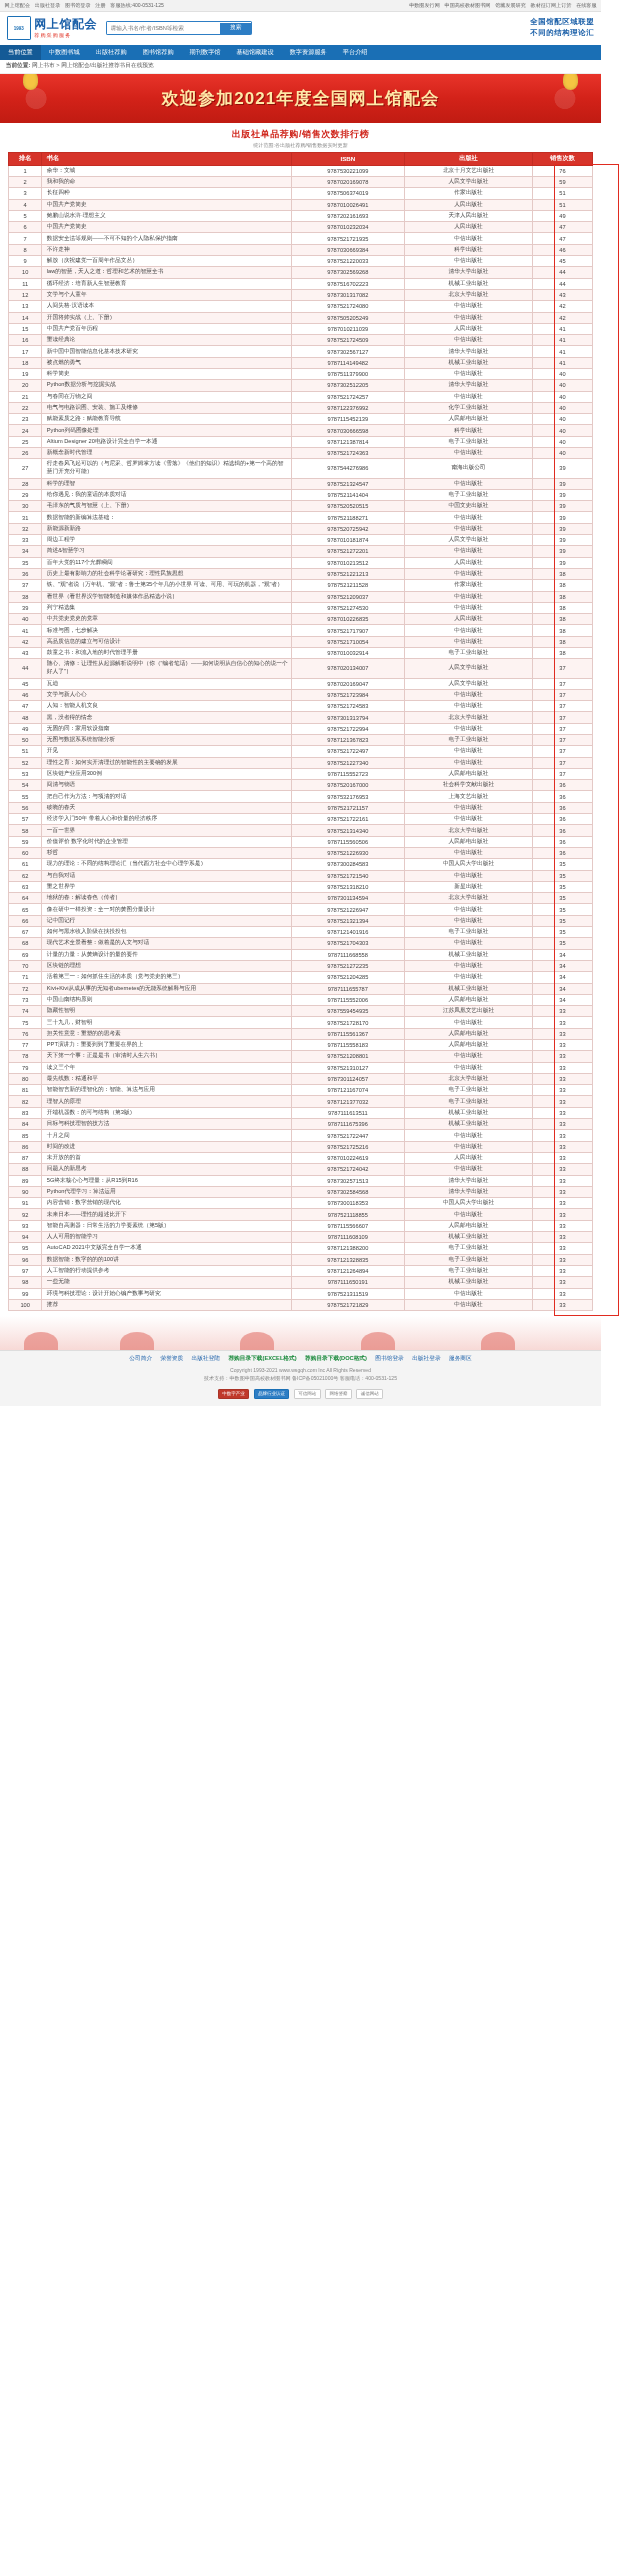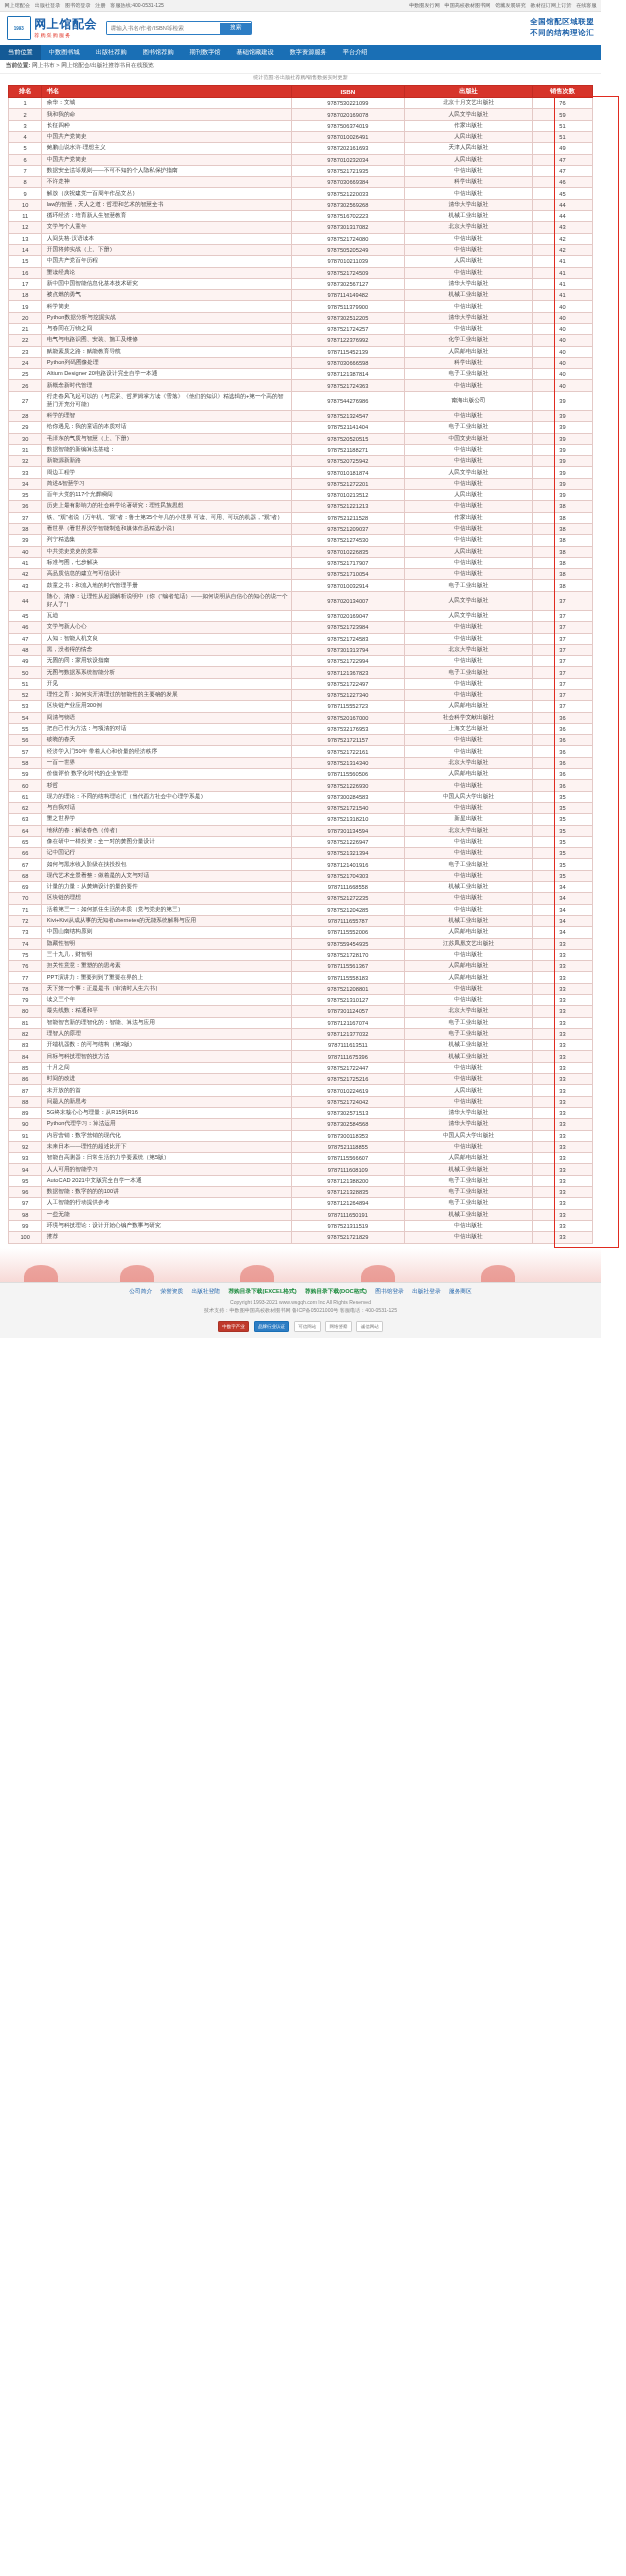--- a/index.html
+++ b/index.html
@@ -303,21 +303,28 @@
     <div class="nav-item">基础馆藏建设</div>
     <div class="nav-item">数字资源服务</div>
     <div class="nav-item">平台介绍</div>
   </div>
 
   <div class="breadcrumb">
     <span class="crumb-label">当前位置:</span>
     <span>网上书市 &gt; 网上馆配会/出版社推荐书目在线预览</span>
   </div>
 
-
+  <div class="banner">
+    <div class="pattern"></div>
+    <div class="lantern l1"></div>
+    <div class="lantern l2"></div>
+    <div class="banner-title">欢迎参加2021年度全国网上馆配会</div>
+  </div>
+
+  <div class="report-title">出版社单品荐购/销售次数排行榜</div>
   <div class="report-sub">统计范围:各出版社荐购/销售数据实时更新</div>
 
   <div class="table-wrap">
     <table class="rank">
       <thead>
         <tr>
           <th class="c-rank">排名</th>
           <th class="c-name">书名</th>
           <th class="c-isbn">ISBN</th>
           <th class="c-pub">出版社</th>

